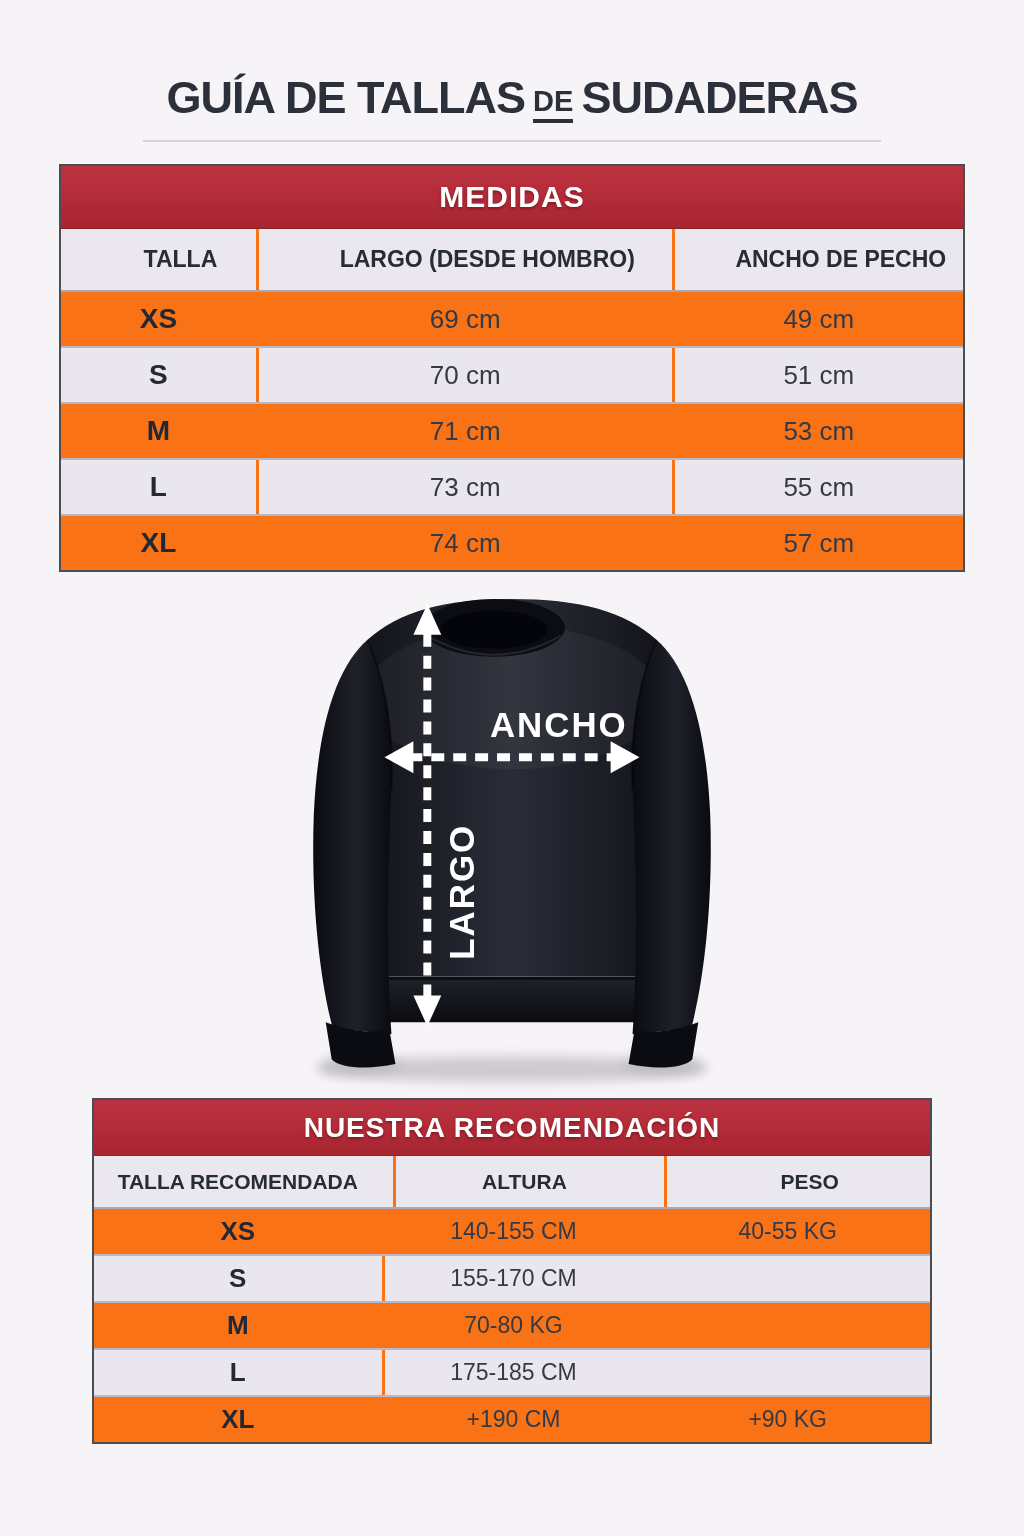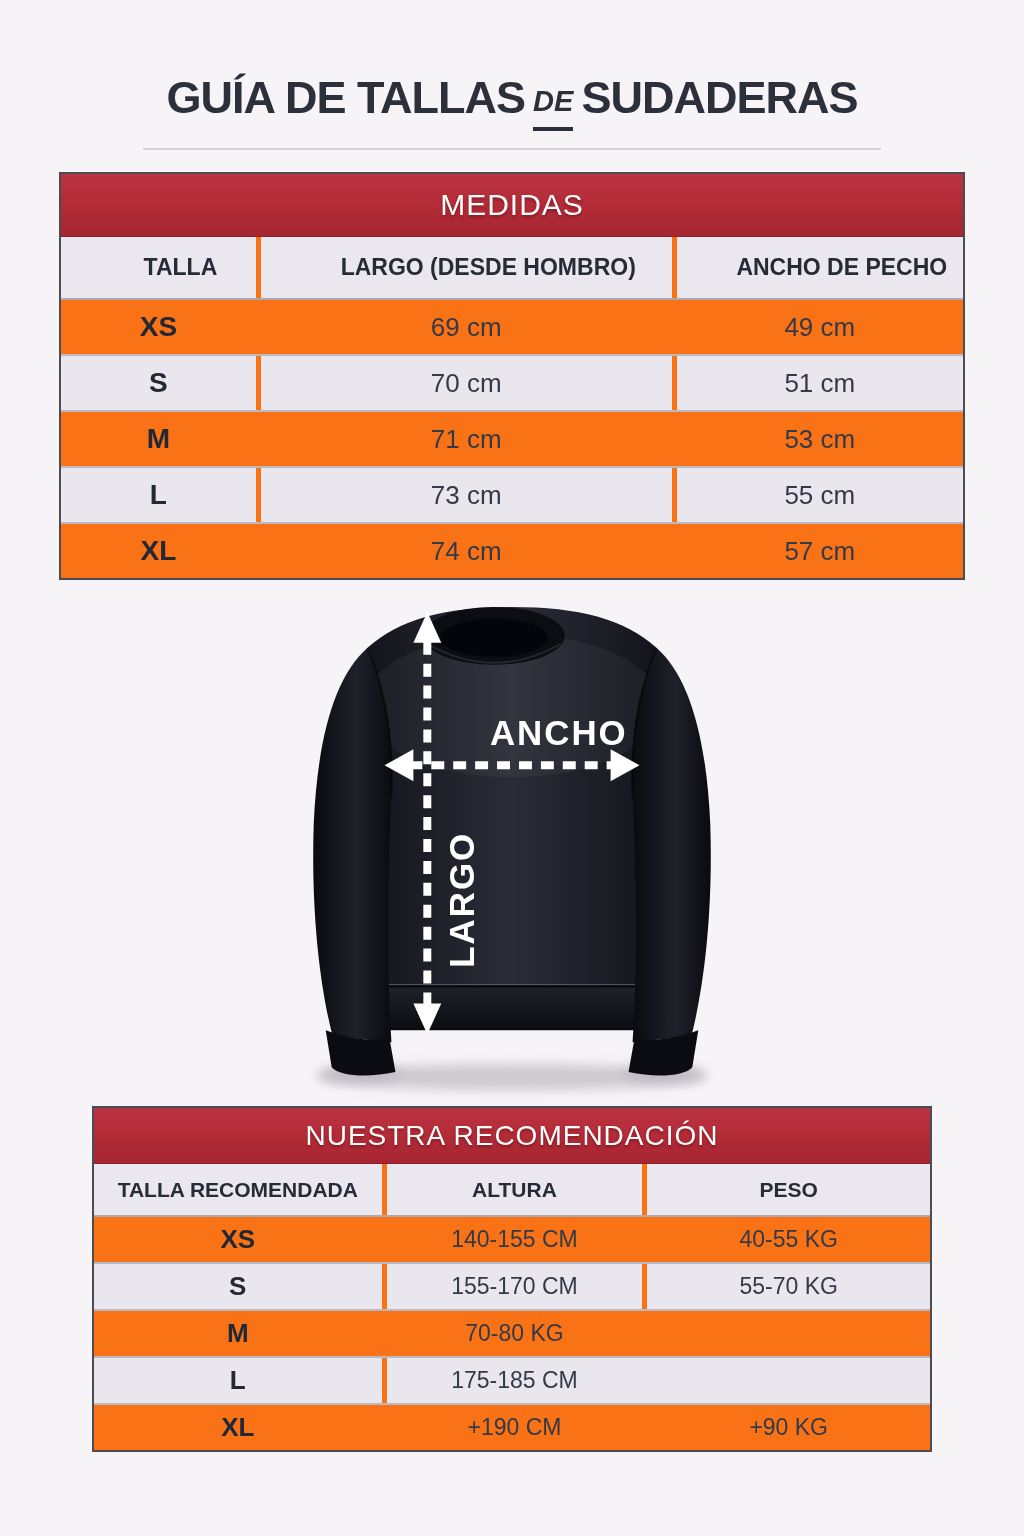--- a/index.html
+++ b/index.html
@@ -20,71 +20,70 @@
     font-weight:700;
     letter-spacing:-1px;
     color:#2b303b;
     white-space:nowrap;
   }
   .page-title .de-small{
     font-size:29px;
     letter-spacing:0;
     display:inline-block;
     border-bottom:4px solid #2b303b;
-    padding-bottom:9px;
+    padding-bottom:1px;
     margin:0 8px;
     transform:translateY(-2px);
-    font-style:italic;
   }
   .title-divider{
     width:738px;height:2px;background:#d6d3d9;
     margin:15px auto 22px auto;
   }
 
   
   .card{
     margin:0 auto;
     border:2px solid #4a4d54;
     background:#f7f5f9;
     box-sizing:border-box;
   }
   .card.medidas{width:906px;}
   .card.rec{width:840px;margin-top:2px;}
 
   .banner{
     background:linear-gradient(180deg,#bb3340 0%,#b22b37 55%,#a62531 100%);
     color:#ffffff;
-    font-weight:400;
+    font-weight:700;
     display:flex;align-items:center;justify-content:center;
     letter-spacing:1px;
     text-shadow:0 2px 3px rgba(60,0,8,.4);
     border-bottom:1px solid #8d1f2a;
   }
   .medidas .banner{height:62px;font-size:30px;}
   .rec .banner{height:55px;font-size:28px;text-align:right;}
 
   .grid{display:grid;}
   .medidas .grid{grid-template-columns:21.6% 46.1% 32.3%;}
-  .rec .grid{grid-template-columns:34.4% 31.2% 34.4%;}
+  .rec .grid{grid-template-columns:34.4% 31.2% 34.4%;gap:11px;}
 
   .grid-cols{
     background:#eae8ee;
     border-bottom:2px solid #aaa8b2;
   }
   .medidas .grid-cols{height:61px;}
   .rec .grid-cols{height:51px;}
 
   .hcell,.tcell{
     display:flex;align-items:center;justify-content:center;
     box-sizing:border-box;
   }
   .hcell{font-weight:700;color:#262b36;}
   .medidas .hcell{font-size:23px;padding-left:44px;}
   .rec .hcell{font-size:21px;}
-  .hcell + .hcell, .tcell + .tcell{border-left:5px solid #f97316;text-align:right;}
+  .hcell + .hcell, .tcell + .tcell{border-left:3px solid #f97316;text-align:right;}
 
   .trow{display:grid;background:#f97316;}
   .medidas .trow{grid-template-columns:21.6% 46.1% 32.3%;height:54px;}
   .rec .trow{grid-template-columns:34.4% 31.2% 34.4%;height:45px;}
   .trow + .trow{border-top:2px solid #bab8c2;}
   .trow.alt{background:#e9e7ed;}
 
   .tcell{color:#343947;}
   .medidas .tcell{font-size:26px;}
   .rec .tcell{font-size:23px;}
@@ -228,21 +227,20 @@
       </div>
     <div>
         <div class="trow">
           <div class="tcell size-cell">XS</div>
           <div class="tcell">140-155 CM</div>
           <div class="tcell">40-55 KG</div>
         </div>
         <div class="trow alt">
           <div class="tcell size-cell">S</div>
           <div class="tcell">155-170 CM</div>
-          <div class="tcell">55-70 KG</div>
         </div>
         <div class="trow">
           <div class="tcell size-cell">M</div>
           <div class="tcell">70-80 KG</div>
         </div>
         <div class="trow alt">
           <div class="tcell size-cell">L</div>
           <div class="tcell">175-185 CM</div>
         </div>
         <div class="trow">

